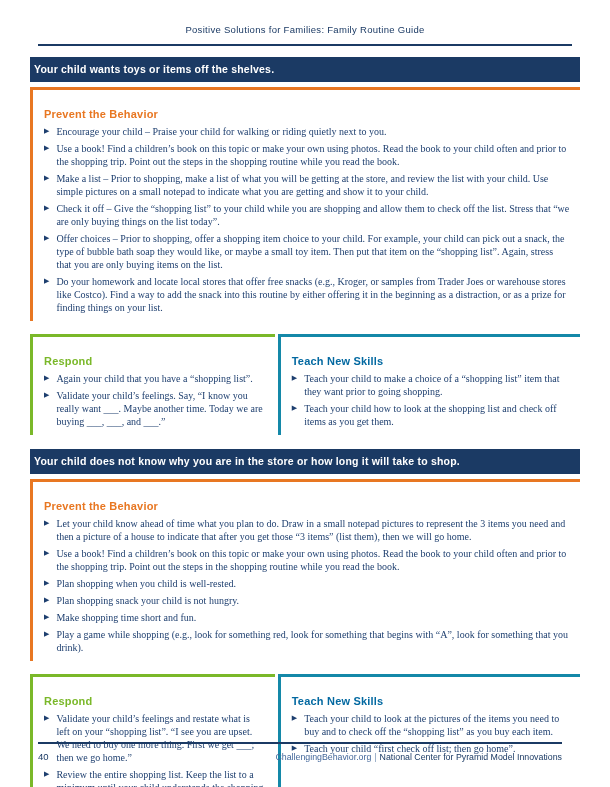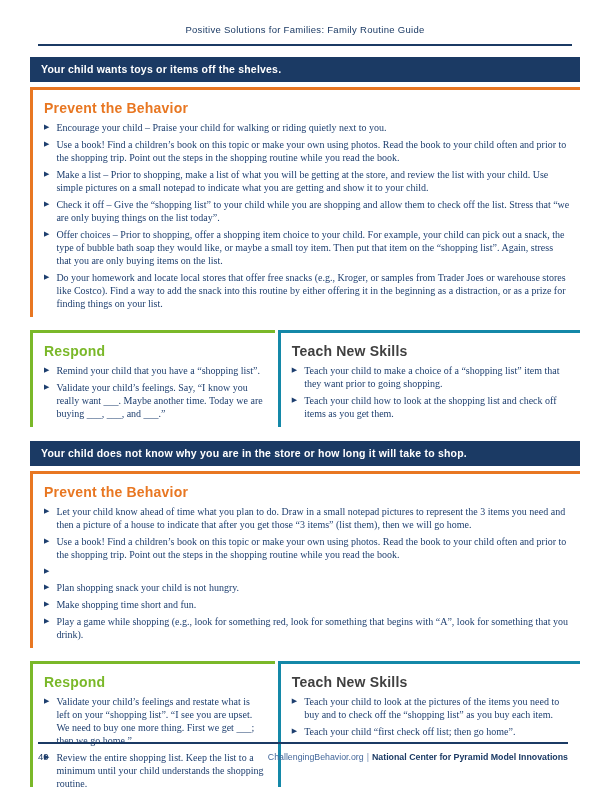--- a/index.html
+++ b/index.html
@@ -22,37 +22,37 @@
     border-top: 2px solid #1b3a64;
     margin: 9px 38px 0;
   }
   .section-bar {
     margin: 11px 30px 0;
     background: #1b3a64;
     color: #ffffff;
     font-family: "Liberation Sans", sans-serif;
     font-weight: bold;
     font-size: 10.5px;
-    padding: 6px 11px 7px;
+    padding: 6px 4px 7px;
     letter-spacing: 0.2px;
   }
   .content-box {
     border-top: 3px solid;
     border-left: 3px solid;
     padding: 6px 10px 7px 11px;
   }
   .prevent-box {
     margin: 5px 30px 0;
     border-color: #e87722;
   }
   .box-title {
     font-family: "Liberation Sans", sans-serif;
     font-weight: bold;
-    font-size: 14px;
-    margin: 4px 0 5px;
+    font-size: 11px;
+    margin: 12px 0 5px;
     letter-spacing: 0.2px;
   }
   .prevent-box .box-title { color: #e87722; }
   ul.bullets { list-style: none; margin: 0; padding: 0; }
   ul.bullets li {
     display: flex;
     gap: 7px;
     margin-bottom: 4px;
     font-family: "Liberation Serif", serif;
     font-size: 10px;
@@ -74,43 +74,43 @@
   }
   .respond-box {
     flex: 0 0 44.5%;
     border-color: #7ab829;
   }
   .respond-box .box-title { color: #7ab829; }
   .teach-box {
     flex: 1 1 auto;
     border-color: #1488a8;
   }
-  .teach-box .box-title { color: #404040; }
+  .teach-box .box-title { color: #0369a1; }
   .footer {
     position: absolute;
-    left: 0; right: 4px;
+    left: 0; right: 10px;
     top: 742px;
   }
   .footer-rule {
     border-top: 2px solid #1b3a64;
     margin: 0 38px;
   }
   .footer-row {
     display: flex;
     justify-content: space-between;
     align-items: baseline;
     margin: 7px 38px 0;
     font-family: "Liberation Sans", sans-serif;
     color: #1b3a64;
   }
   .page-number { font-size: 9.5px; }
   .footer-right { font-size: 8.8px; }
   .footer-site { color: #43679a; text-decoration: none; margin-top: 28px; }
   .footer-sep { color: #7d97b8; padding: 0 3px; }
-  .footer-org { font-weight: bold; color: #1b3a64; }
+  .footer-org { font-weight: normal; color: #1b3a64; }
 </style>
 </head>
 <body>
 
 <div class="page">
 
   <div class="doc-header-title">Positive Solutions for Families: Family Routine Guide</div>
   <div class="header-rule"></div>
 
   <div class="section-bar">Your child wants toys or items off the shelves.</div>
@@ -144,21 +144,21 @@
         </li>
     </ul>
   </div>
 
   <div class="two-col">
     <div class="content-box respond-box">
       <div class="box-title">Respond</div>
       <ul class="bullets">
         <li>
             <span class="marker">▶</span>
-            <span>Remind your child that you have a “shopping list”.</span>
+            <span>Again your child that you have a “shopping list”.</span>
           </li>
         <li>
             <span class="marker">▶</span>
             <span>Validate your child’s feelings. Say, “I know you really want ___. Maybe another time. Today we are buying ___, ___, and ___.”</span>
           </li>
       </ul>
     </div>
     <div class="content-box teach-box">
       <div class="box-title">Teach New Skills</div>
       <ul class="bullets">
@@ -182,20 +182,21 @@
       <li>
           <span class="marker">▶</span>
           <span>Let your child know ahead of time what you plan to do. Draw in a small notepad pictures to represent the 3 items you need and then a picture of a house to indicate that after you get those “3 items” (list them), then we will go home.</span>
         </li>
       <li>
           <span class="marker">▶</span>
           <span>Use a book! Find a children’s book on this topic or make your own using photos. Read the book to your child often and prior to the shopping trip. Point out the steps in the shopping routine while you read the book.</span>
         </li>
       <li>
           <span class="marker">▶</span>
+          <span>Plan shopping when you child is well-rested.</span>
         </li>
       <li>
           <span class="marker">▶</span>
           <span>Plan shopping snack your child is not hungry.</span>
         </li>
       <li>
           <span class="marker">▶</span>
           <span>Make shopping time short and fun.</span>
         </li>
       <li>

